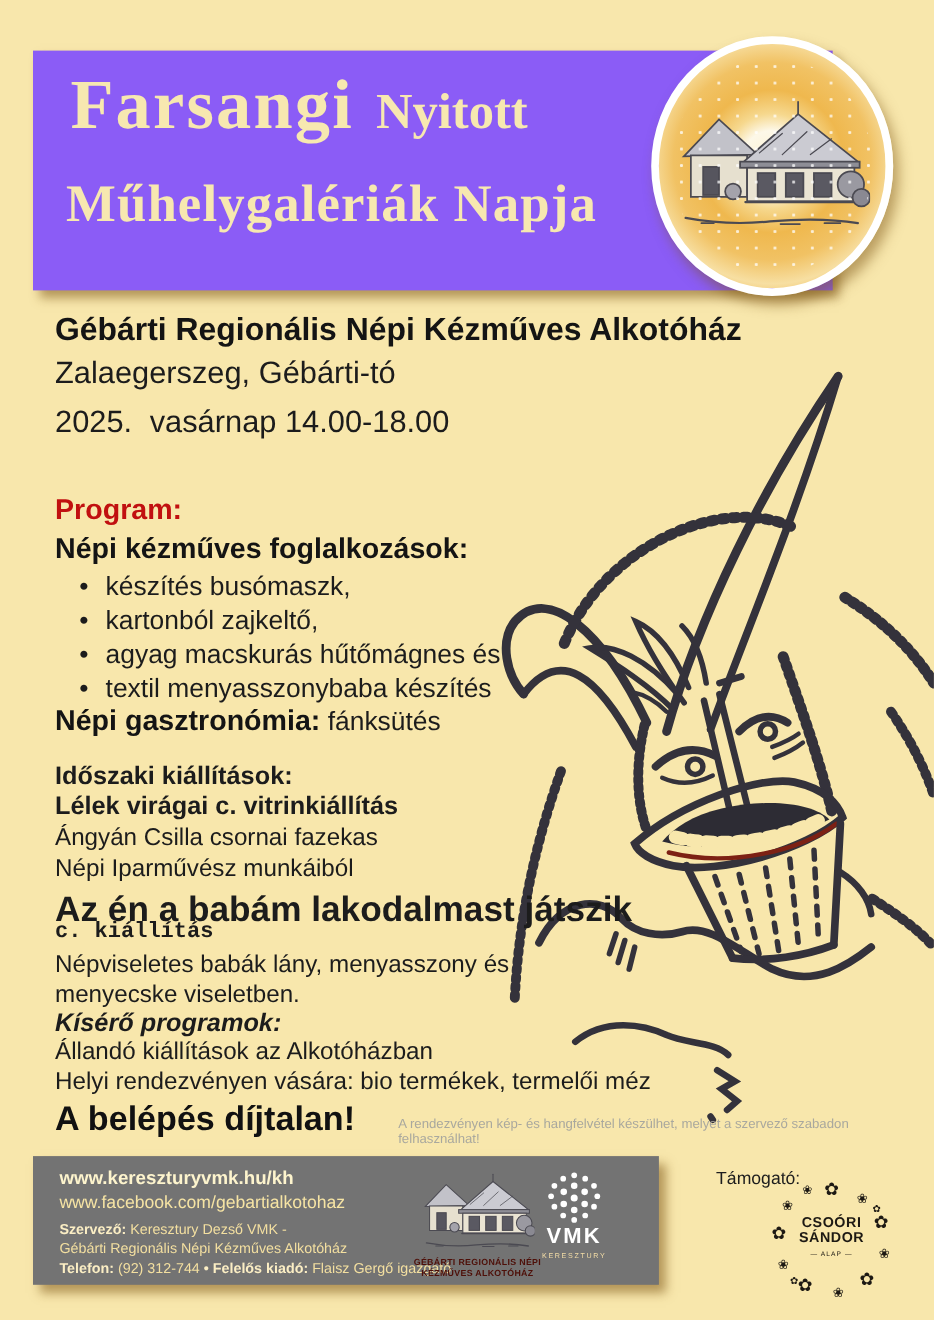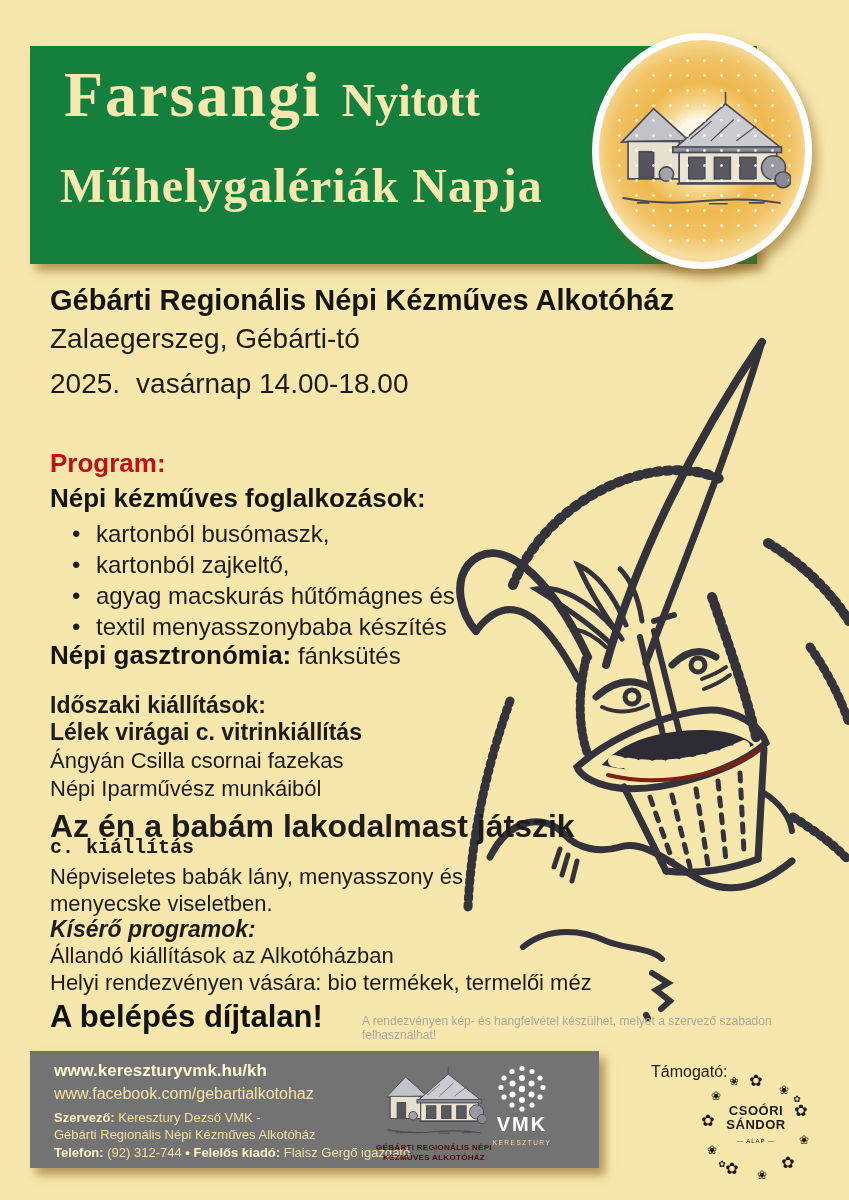--- a/index.html
+++ b/index.html
@@ -6,21 +6,21 @@
   body{
     width:849px;height:1200px;position:relative;overflow:hidden;
     background:#f8e7ac;
     font-family:"Liberation Sans",sans-serif;
     color:#1c1c1c;
   }
   .abs{position:absolute;}
   
   .banner{
     position:absolute;left:30px;top:46px;width:727px;height:218px;
-    background:#15803d;
+    background:#8b5cf6;
     box-shadow:6px 7px 9px rgba(124,84,20,.55);
     color:#f7e8b0;z-index:1;
   }
   .banner .t1{position:absolute;left:34px;top:12px;white-space:nowrap;
     font-family:cursive;}
   .banner .w1{font-size:64px;font-weight:bold;letter-spacing:2px;}
   .banner .w2{font-size:46px;font-weight:bold;margin-left:16px;}
   .banner .t2{position:absolute;left:30px;top:112px;white-space:nowrap;
     font-family:cursive;font-size:48px;font-weight:bold;letter-spacing:1px;}
   
@@ -193,21 +193,21 @@
 <div class="abs venue-name">Gébárti Regionális Népi Kézműves Alkotóház</div>
 <div class="abs venue-loc">Zalaegerszeg, Gébárti-tó</div>
 <div class="abs date-row">
   <span class="date-year">2025.</span>
   <span class="date-time">vasárnap 14.00-18.00</span>
 </div>
 
 <div class="abs program-heading">Program:</div>
 <div class="abs crafts-heading">Népi kézműves foglalkozások:</div>
 <ul class="abs crafts-list">
-  <li><span>kartonból busómaszk,</span></li>
+  <li><span>készítés busómaszk,</span></li>
   <li><span>kartonból zajkeltő,</span></li>
   <li><span>agyag macskurás hűtőmágnes és</span></li>
   <li><span>textil menyasszonybaba készítés</span></li>
 </ul>
 <div class="abs gastro">
   <b>Népi gasztronómia:</b><span> fánksütés</span>
 </div>
 
 <div class="abs exh-h">Időszaki kiállítások:</div>
 <div class="abs exh-t1">Lélek virágai c. vitrinkiállítás</div>

